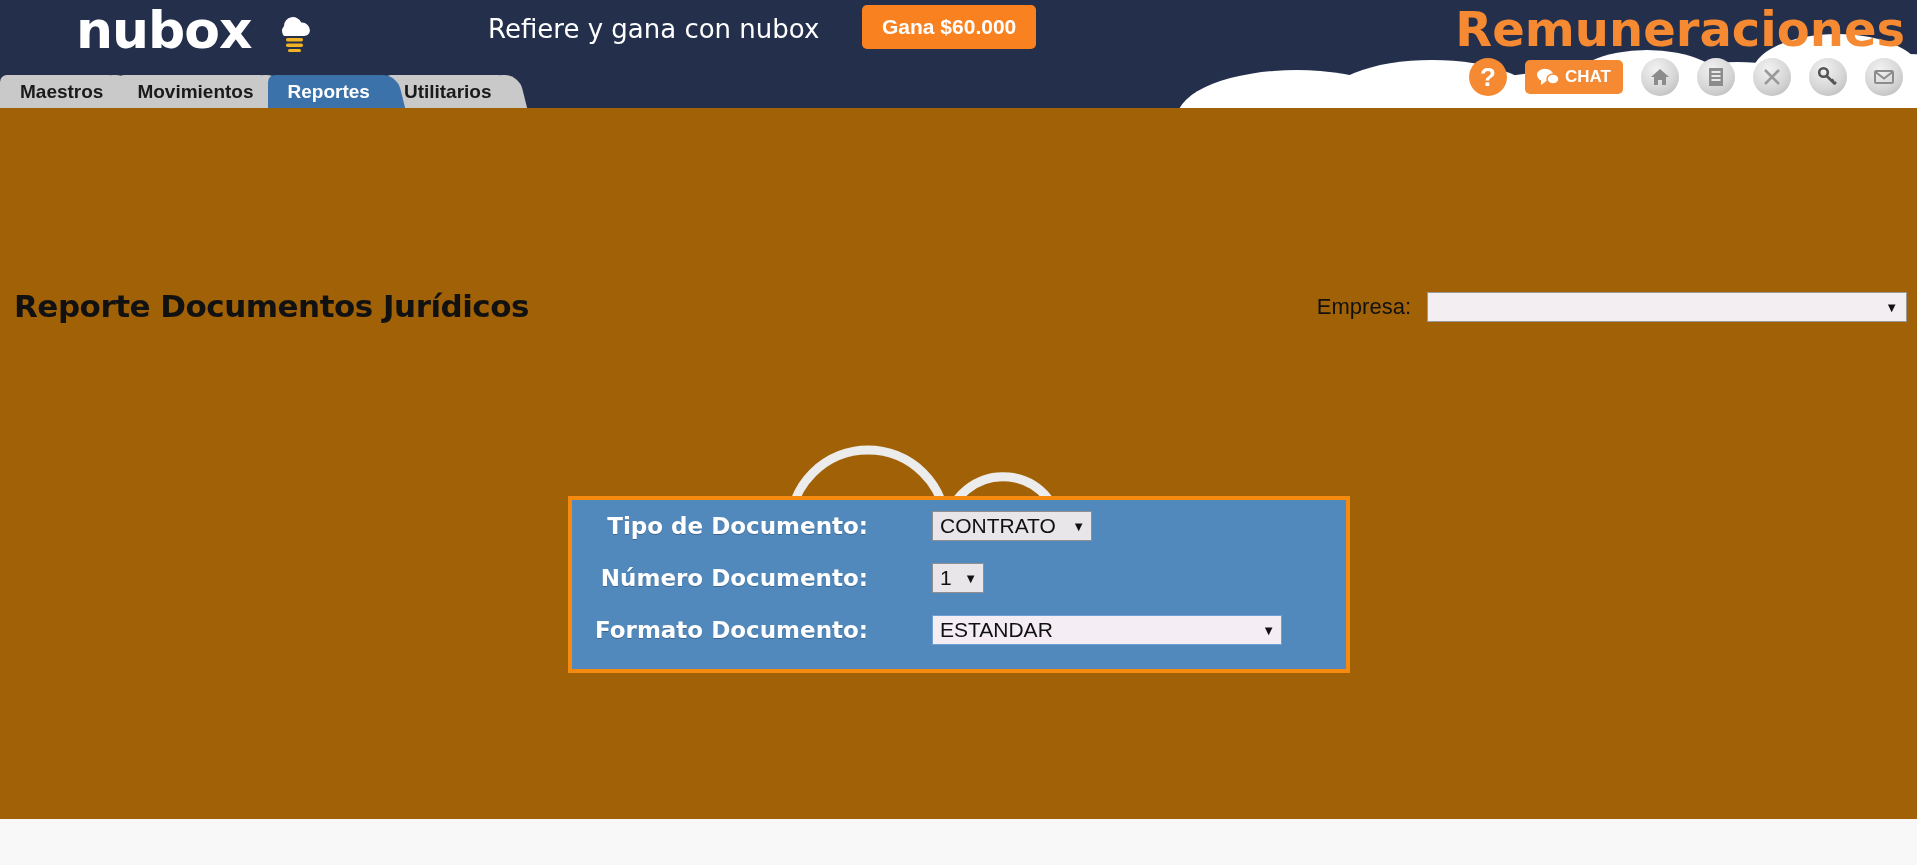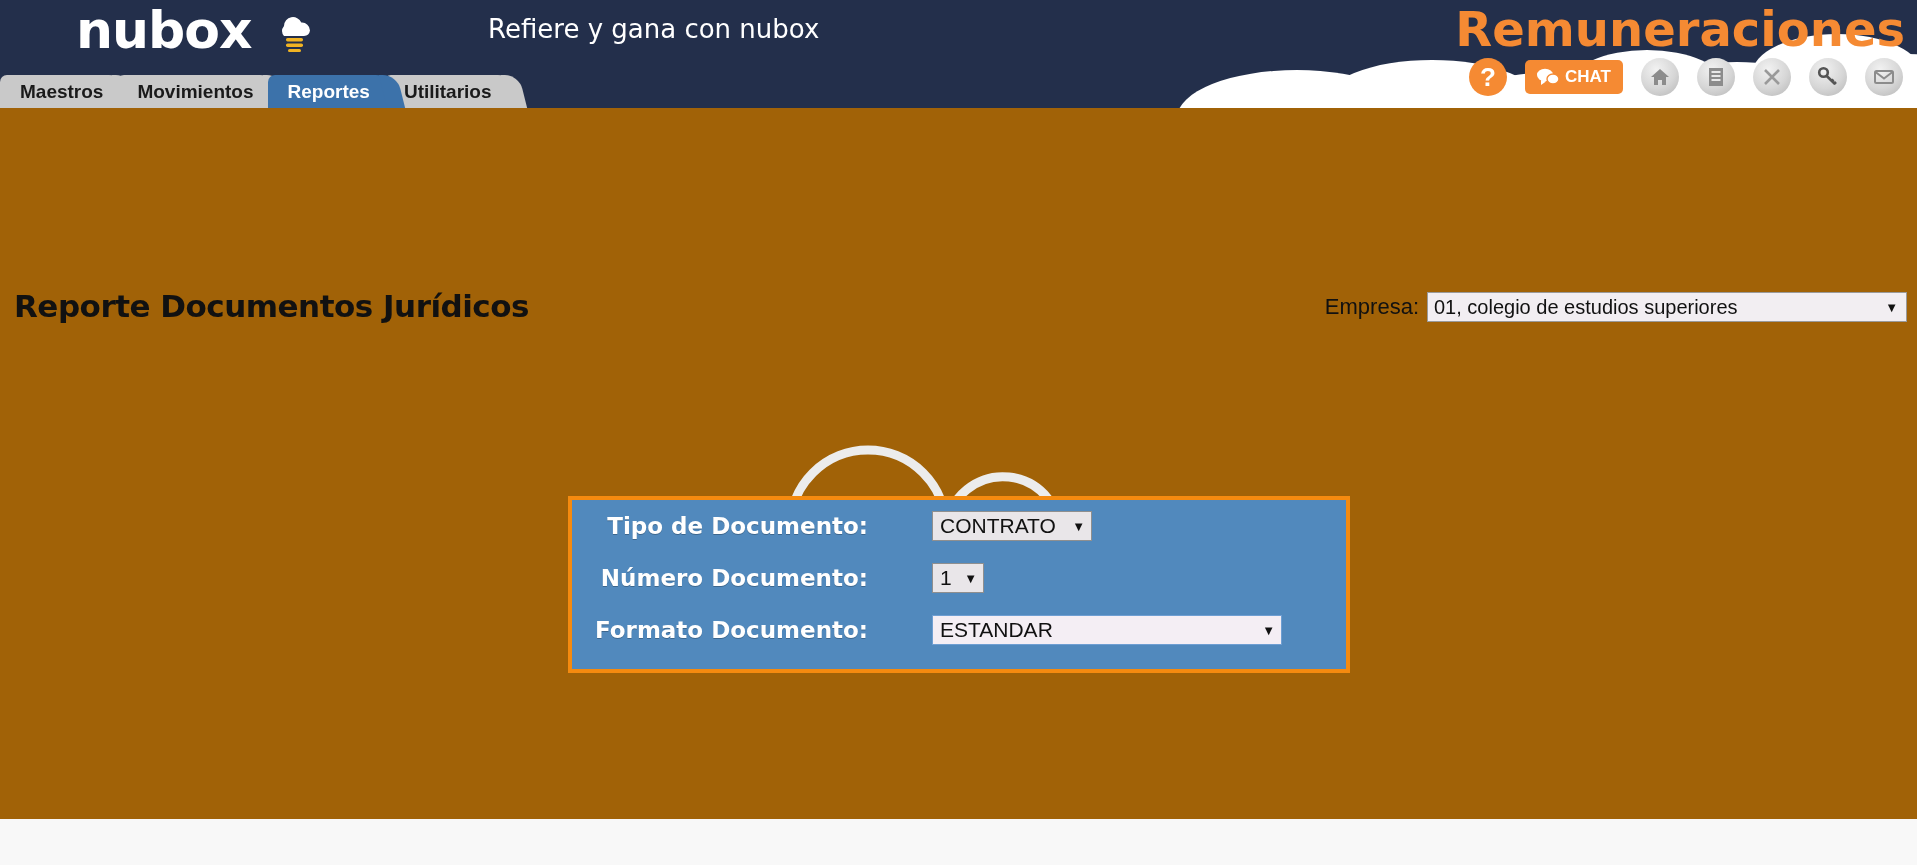--- a/index.html
+++ b/index.html
@@ -129,21 +129,21 @@
     background: #a16207;
   }
   .page-title {
     position: absolute; left: 14px; top: 180px;
     font-family: "DejaVu Sans", sans-serif;
     font-size: 31px; font-weight: bold; color: #111;
     letter-spacing: -0.5px;
   }
   .empresa-wrap {
     position: absolute; right: 10px; top: 184px;
-    display: flex; align-items: center; gap: 8px;
+    display: flex; align-items: center; gap: 16px;
   }
   .empresa-label { font-size: 22px; color: #111; }
   .empresa-select {
     width: 480px; height: 30px;
     background: #f2eef2;
     border: 1px solid #9a9a9a;
     font-size: 20px; color: #111;
     display: flex; align-items: center;
     padding-left: 6px; cursor: pointer;
     position: relative;
@@ -220,20 +220,21 @@
     <svg style="position:absolute;left:236px;top:8px;" width="44" height="42" viewBox="0 0 44 42">
       <path d="M12 16a9 9 0 0 1 17.3-3.4A8 8 0 0 1 38 20.5 6.5 6.5 0 0 1 32 26H12a8 8 0 0 1 0-10z" fill="#ffffff"></path>
       <rect x="14" y="28" width="17" height="3.4" rx="1.6" fill="#f0b323"></rect>
       <rect x="14" y="33.5" width="17" height="3.4" rx="1.6" fill="#f0b323"></rect>
       <rect x="16" y="39" width="13" height="3.2" rx="1.6" fill="#f0b323"></rect>
     </svg>
   </div>
 
   <div class="refiere">Refiere y gana con nubox</div>
 
+  <button class="gana-btn">Gana $60.000</button>
 
   <div class="remuneraciones">Remuneraciones</div>
 
   <div class="icon-row">
     <div class="ic ic-help">?</div>
 
     <div class="chat-btn">
       <svg width="22" height="18" viewBox="0 0 22 18">
         <ellipse cx="8" cy="7" rx="8" ry="6.2" fill="#fff"></ellipse>
         <path d="M4 12l0 5 5-3.6z" fill="#fff"></path>
@@ -295,21 +296,20 @@
   <div class="subnav-item hl">Doc. Jurídicos</div>
 </div>
 
 <div class="page" style="margin-top:-46px;padding-top:46px;">
 
   <div class="page-title">Reporte Documentos Jurídicos</div>
 
   <div class="empresa-wrap">
     <span class="empresa-label">Empresa:</span>
     <div class="empresa-select">
-      <span>01, colegio de estudios superiores</span>
       <span class="caret">▼</span>
     </div>
   </div>
 
   <svg class="watermark" viewBox="0 0 360 190">
     <path d="M30 150 A78 78 0 0 1 186 150 A54 54 0 0 1 300 162 L300 190 L30 190 Z" fill="none" stroke="#ececec" stroke-width="9"></path>
   </svg>
 
   <div class="panel">
 

